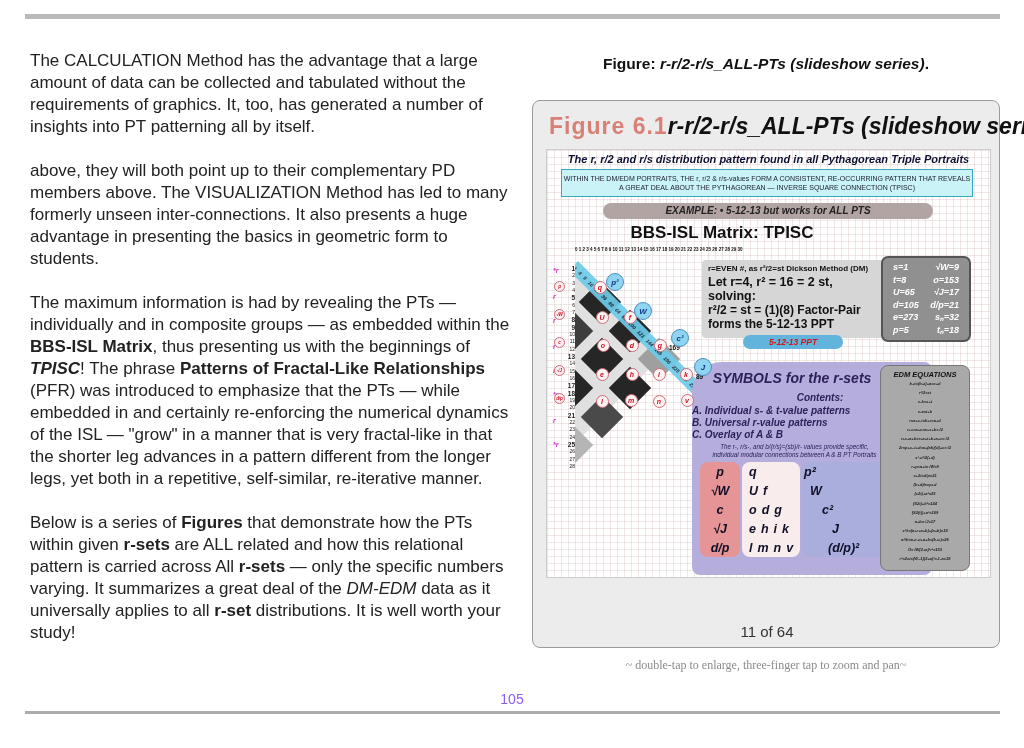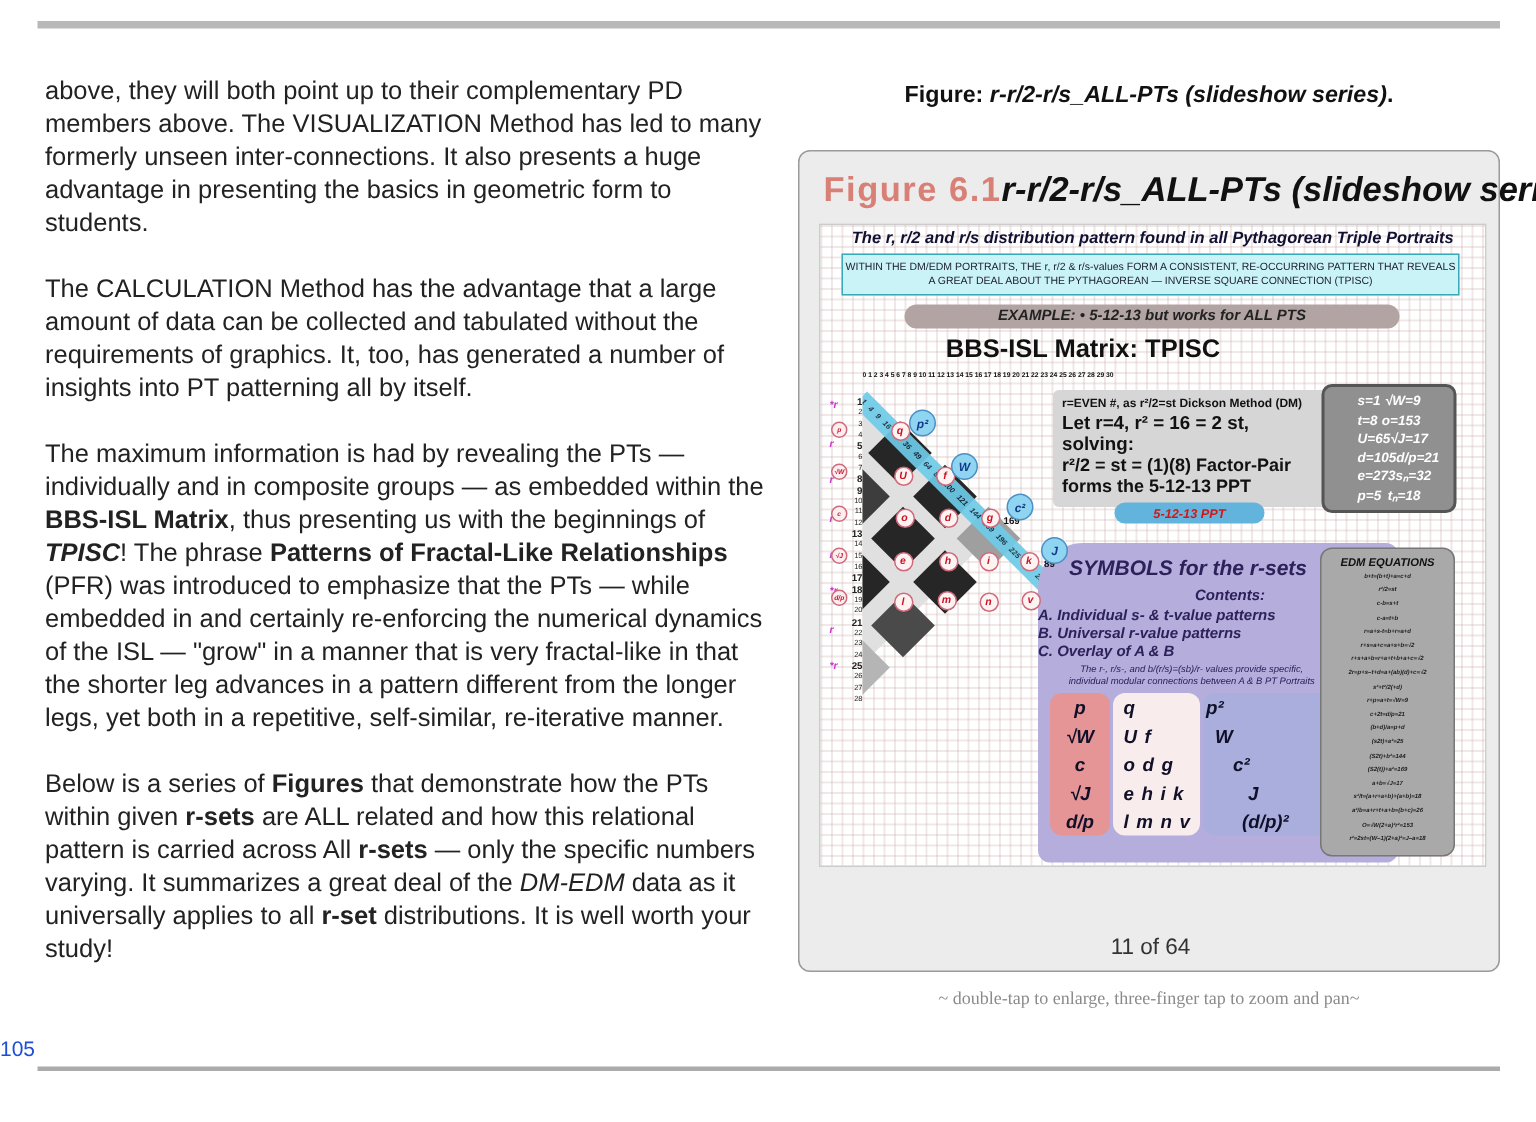--- a/index.html
+++ b/index.html
@@ -1,20 +1,20 @@
 <!DOCTYPE html>
 <html><head>
 <meta charset="utf-8">
 <style>
   html,body{margin:0;padding:0;background:#fff;}
   #page{position:relative;width:1024px;height:748px;background:#ffffff;overflow:hidden;
         font-family:"Liberation Sans",sans-serif;color:#1a1a1a;}
   .hr-top{position:absolute;left:25px;top:14px;width:975px;height:5px;background:#b9b9b9;}
   .hr-bottom{position:absolute;left:25px;top:711px;width:975px;height:3px;background:#ababab;}
-  .pagenum{position:absolute;left:0;top:691px;width:1024px;color:#1d4ed8;font-size:14px;}
+  .pagenum{position:absolute;left:0;top:691px;width:1024px;text-align:center;color:#8b5cf6;font-size:14px;}
 
   
   .leftcol{position:absolute;left:30px;top:50px;width:486px;font-size:17px;line-height:22px;color:#222;}
   .leftcol p{margin:0 0 22px 0;}
 
   
   .caption{position:absolute;left:532px;top:55px;width:468px;text-align:center;font-size:15.5px;color:#111;}
 
   
   .figure-box{position:absolute;left:532px;top:100px;width:468px;height:548px;background:#ececec;
@@ -62,21 +62,21 @@
   
   .dickson{position:absolute;left:155px;top:110px;width:184px;height:78px;background:#d6d6d6;border-radius:4px;
            padding:4px 6px;box-sizing:border-box;color:#111;}
   .dk1{font-size:8px;font-weight:bold;}
   .dk2{font-size:12.5px;font-weight:bold;margin-top:2px;}
   .dk3{font-size:12px;font-weight:bold;}
   .dk4{font-size:12px;font-weight:bold;}
 
   
   .valuesbox{position:absolute;left:334px;top:106px;width:90px;height:86px;background:#909090;border:2px solid #555;
-             border-radius:7px;box-sizing:border-box;padding:3px 22px;color:#fff;font-weight:bold;font-style:italic;font-size:9px;}
+             border-radius:7px;box-sizing:border-box;padding:3px 10px;color:#fff;font-weight:bold;font-style:italic;font-size:9px;}
   .valuesbox .vrow{display:flex;justify-content:space-between;line-height:12.5px;}
 
   .pptpill{position:absolute;left:196px;top:185px;width:100px;height:14px;background:#62b4dc;border-radius:7px;
            text-align:center;line-height:14px;font-size:8.5px;font-weight:bold;font-style:italic;color:#d01818;}
 
   
   .symbols{position:absolute;left:145px;top:212px;width:240px;height:213px;background:#b5addc;
            border-radius:30px 8px 8px 8px;color:#2d2159;z-index:3;}
   .sy-title{position:absolute;left:0;top:8px;width:200px;text-align:center;font-size:14px;font-weight:bold;font-style:italic;}
   .sy-contents{position:absolute;left:0;top:30px;width:200px;text-align:center;font-size:10px;font-weight:bold;font-style:italic;padding-left:28px;}
@@ -100,22 +100,22 @@
   .hint{position:absolute;left:532px;top:658px;width:468px;text-align:center;color:#8a8a8a;
         font-family:"Liberation Serif",serif;font-size:12px;}
 </style>
 </head>
 <body>
 
 <div id="page">
   <div class="hr-top"></div>
 
   <div class="leftcol">
+    <p><span>The CALCULATION Method has the advantage that a large amount of data can be collected and tabulated without the requirements of graphics. It, too, has generated a number of insights into PT patterning all by itself.</span></p>
     <p><span>above, they will both point up to their complementary PD members above. The VISUALIZATION Method has led to many formerly unseen inter-connections. It also presents a huge advantage in presenting the basics in geometric form to students.</span></p>
-    <p><span>The CALCULATION Method has the advantage that a large amount of data can be collected and tabulated without the requirements of graphics. It, too, has generated a number of insights into PT patterning all by itself.</span></p>
     <p><span>The maximum information is had by revealing the PTs — individually and in composite groups — as embedded within the </span><span style="font-weight: bold;">BBS-ISL Matrix</span><span>, thus presenting us with the beginnings of </span><span style="font-weight: bold; font-style: italic;">TPISC</span><span>! The phrase </span><span style="font-weight: bold;">Patterns of Fractal-Like Relationships</span><span> (PFR) was  introduced to emphasize that the PTs — while embedded in and certainly re-enforcing the numerical dynamics of the ISL — "grow" in a manner that is very fractal-like in that the shorter leg advances in a pattern  different from the longer legs, yet both in a repetitive, self-similar, re-iterative manner.</span></p>
     <p><span>Below is a series of </span><span style="font-weight: bold;">Figures</span><span> that demonstrate how the PTs within given </span><span style="font-weight: bold;">r-sets</span><span>  are ALL related and how this relational pattern is carried across All </span><span style="font-weight: bold;">r-sets</span><span> — only the specific numbers varying. It summarizes a great deal of the </span><span style="font-style: italic;">DM-EDM</span><span> data as it universally applies to all </span><span style="font-weight: bold;">r-set</span><span> distributions. It is well worth your study!</span></p>
   </div>
 
   <div class="caption"><span style="font-weight: bold;">Figure: </span><span style="font-weight: bold; font-style: italic;">r-r/2-r/s_ALL-PTs (slideshow series)</span><span style="font-weight: bold;">.</span></div>
 
   <div class="figure-box">
     <div class="fig-header">
       <span class="fig-label">Figure 6.1</span><span class="fig-title">r-r/2-r/s_ALL-PTs (slideshow series)</span>
     </div>

